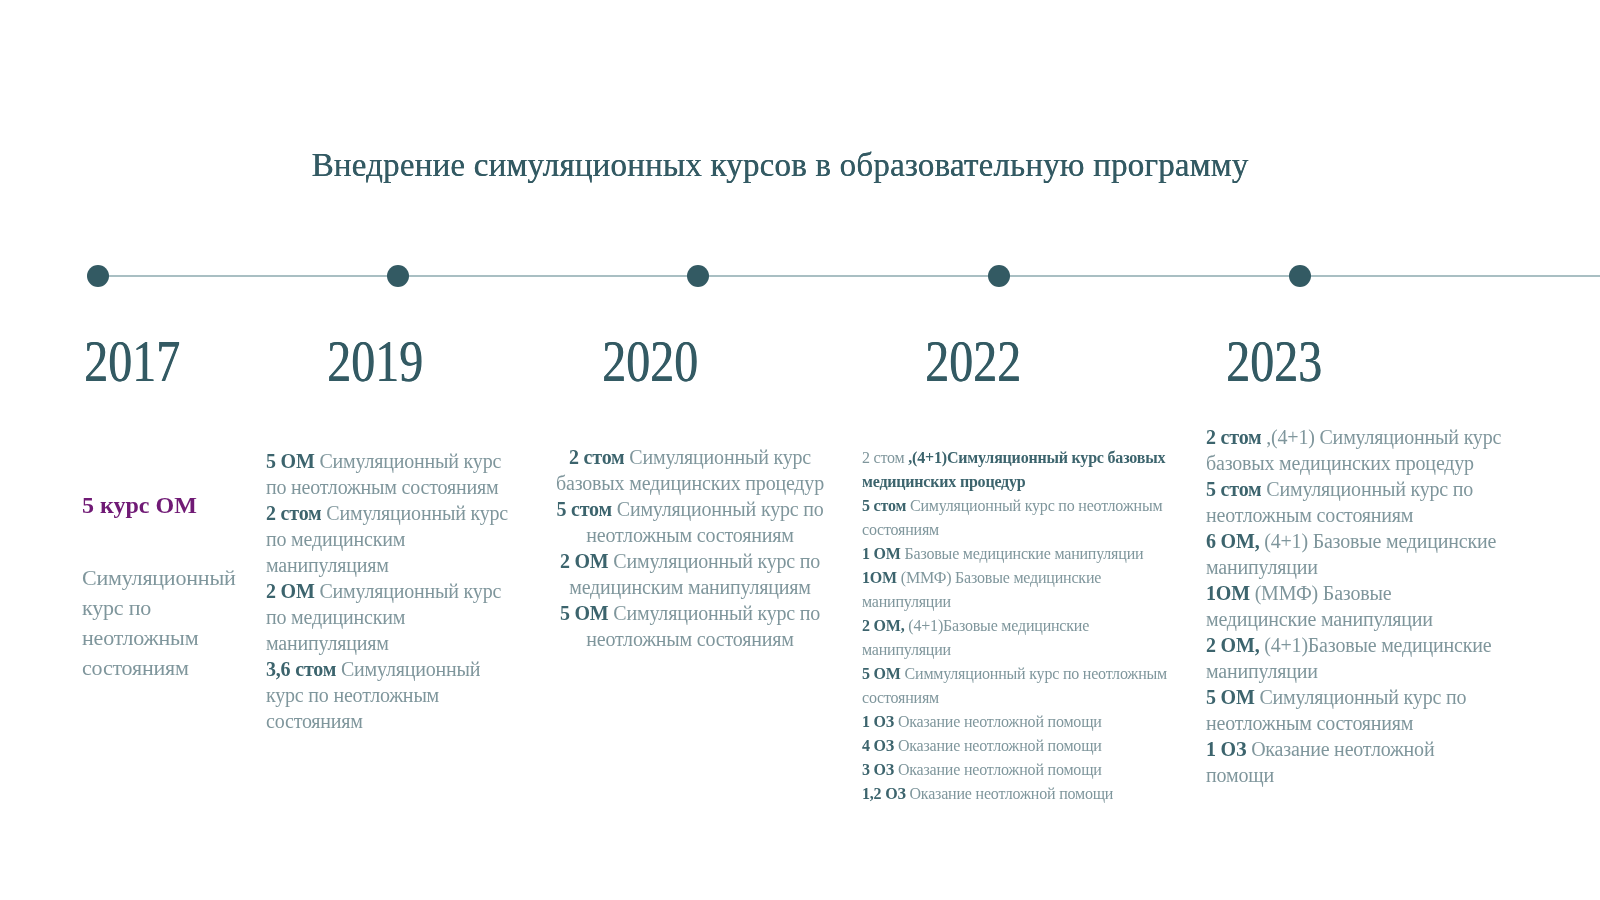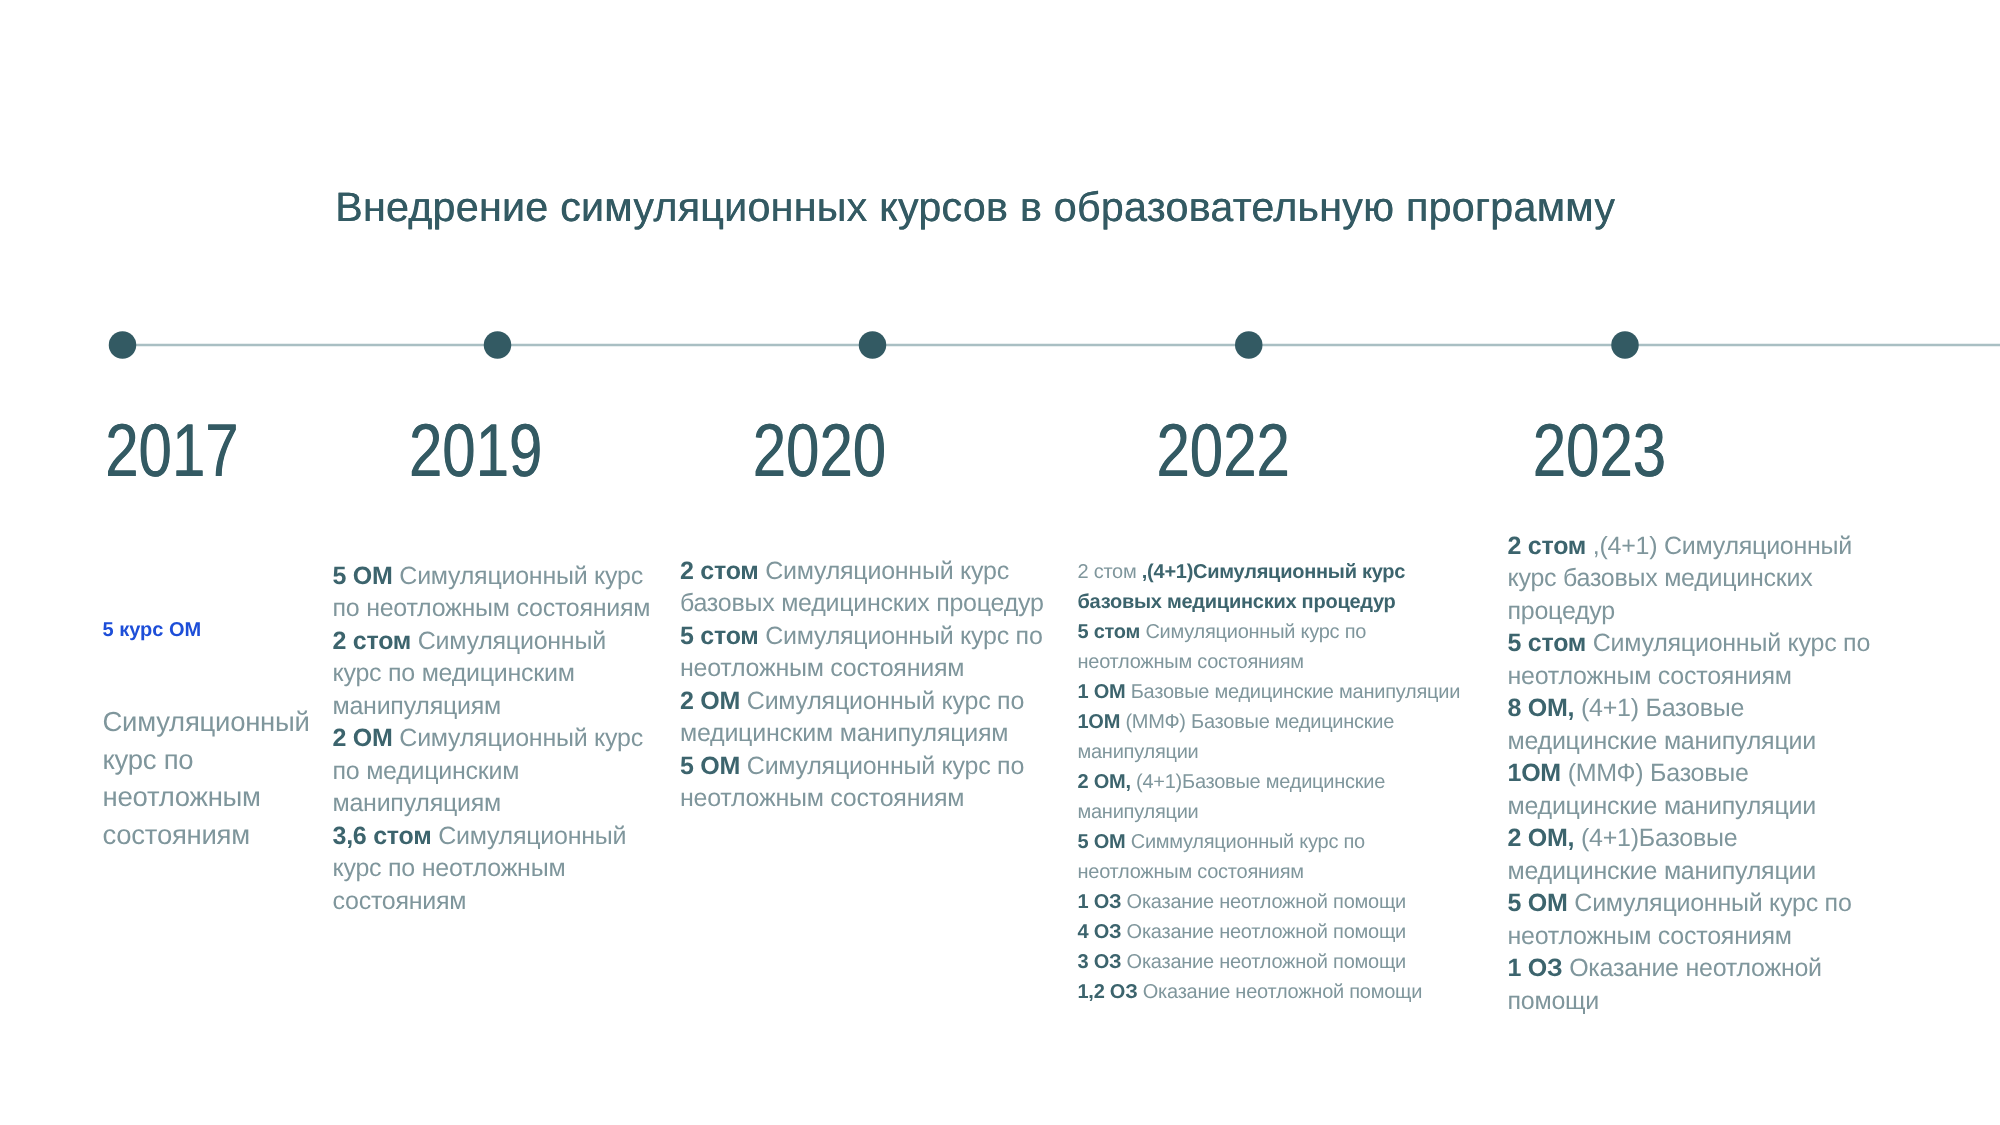--- a/index.html
+++ b/index.html
@@ -1,18 +1,18 @@
 <!DOCTYPE html>
 <html lang="ru"><head>
 <meta charset="utf-8">
 <style>
   html,body{margin:0;padding:0;background:#ffffff;}
   .canvas{
     position:relative;width:1600px;height:900px;background:#ffffff;overflow:hidden;
-    font-family:Liberation Sans, sans-serif;
+    font-family:Liberation Serif, serif;
   }
   .title{
     position:absolute;top:147px;left:0;width:1560px;margin:0;
     text-align:center;font-size:33px;font-weight:400;color:#335A63;
     text-shadow:0.35px 0 currentColor;letter-spacing:0.2px;
   }
   .tl-line{
     position:absolute;top:275px;left:98px;right:0;height:2px;background:#A9BFC3;
   }
   .dot{
@@ -23,25 +23,25 @@
     position:absolute;top:331px;font-size:60px;line-height:1;color:#335A63;
     font-weight:400;text-shadow:0.5px 0 currentColor;
     transform:scaleX(0.8);transform-origin:0 0;white-space:nowrap;
   }
   .year-0{left:84px}.year-1{left:327px}.year-2{left:602px}.year-3{left:925px}.year-4{left:1226px}
   .col{
     position:absolute;font-size:20px;line-height:26px;letter-spacing:-0.2px;
   }
   .col-0{left:82px;top:490px;width:168px;font-size:22px;line-height:30px;}
   .col-1{left:266px;top:448px;width:256px;}
-  .col-2{left:544px;top:444px;width:292px;}
+  .col-2{left:544px;top:444px;width:292px;text-align:center;}
   .col-3{left:862px;top:446px;width:316px;font-size:16px;line-height:24px;}
   .col-4{left:1206px;top:424px;width:298px;}
   .col-heading{
-    font-size:16px;line-height:30px;font-weight:700;color:#1d4ed8;
+    font-size:24px;line-height:30px;font-weight:700;color:#701a75;
     margin:0 0 43px 0;letter-spacing:0;
   }
   .item{margin:0;}
   .seg-bold{font-weight:700;color:#3C646D;}
   .seg-light{font-weight:400;color:#7F969C;}
 </style>
 </head>
 <body>
 
 <div class="canvas">
@@ -99,21 +99,21 @@
         <div class="item"><span class="seg-bold">4 ОЗ</span><span class="seg-light"> Оказание неотложной помощи</span></div>
         <div class="item"><span class="seg-bold">3 ОЗ</span><span class="seg-light"> Оказание неотложной помощи</span></div>
         <div class="item"><span class="seg-bold">1,2 ОЗ</span><span class="seg-light"> Оказание неотложной помощи</span></div>
       </div>
   </div>
 
   <div class="col col-4">
     <div>
         <div class="item"><span class="seg-bold">2 стом</span><span class="seg-light"> ,(4+1) Симуляционный курс базовых медицинских процедур</span></div>
         <div class="item"><span class="seg-bold">5 стом</span><span class="seg-light"> Симуляционный курс по неотложным состояниям</span></div>
-        <div class="item"><span class="seg-bold">8 ОМ,</span><span class="seg-light"> (4+1) Базовые медицинские манипуляции</span></div>
+        <div class="item"><span class="seg-bold">6 ОМ,</span><span class="seg-light"> (4+1) Базовые медицинские манипуляции</span></div>
         <div class="item"><span class="seg-bold">1ОМ</span><span class="seg-light"> (ММФ) Базовые медицинские манипуляции</span></div>
         <div class="item"><span class="seg-bold">2 ОМ,</span><span class="seg-light"> (4+1)Базовые медицинские манипуляции</span></div>
         <div class="item"><span class="seg-bold">5 ОМ</span><span class="seg-light"> Симуляционный курс по неотложным состояниям</span></div>
         <div class="item"><span class="seg-bold">1 ОЗ</span><span class="seg-light"> Оказание неотложной помощи</span></div>
       </div>
   </div>
 
 </div>
 
 </body></html>

